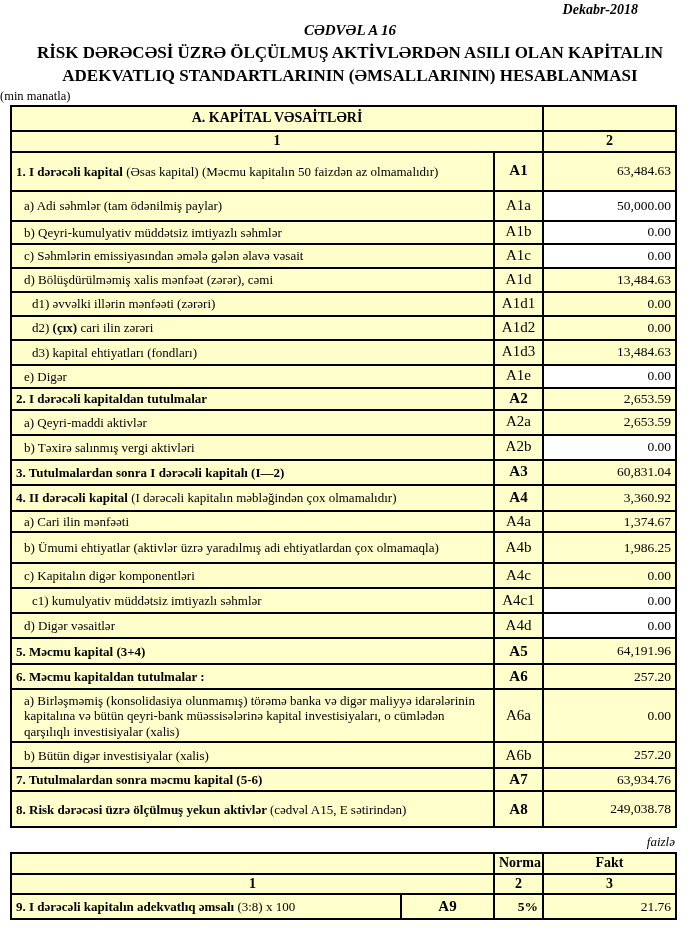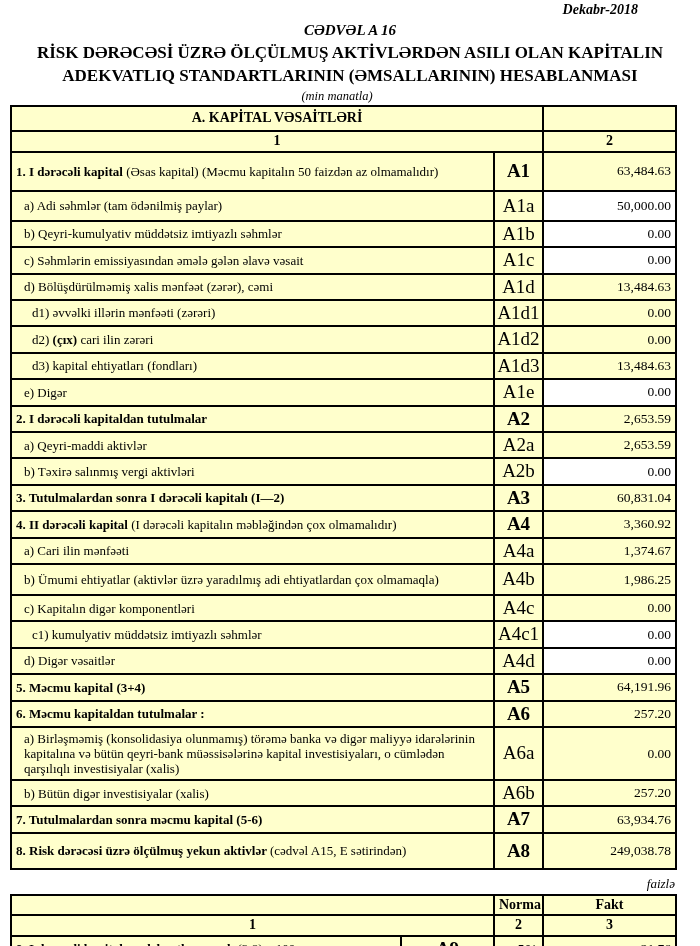--- a/index.html
+++ b/index.html
@@ -15,22 +15,22 @@
   }
   .table-no{
     margin-top:22px;text-align:center;
     font-weight:bold;font-size:15px;font-style:italic;
   }
   .main-title{
     margin-top:3px;text-align:center;
     font-weight:bold;font-size:17px;line-height:1.33;
   }
   .unit-note{
-    text-align:center;padding-right:26px;
-    font-style:italic;font-size:12.5px;
+    text-align:left;padding-right:26px;
+    font-size:12.5px;
     margin-top:2px;margin-bottom:1px;
   }
   .unit-note2{
     text-align:right;padding-right:25px;
     font-style:italic;font-size:13px;
     margin-top:6px;margin-bottom:2px;
   }
   table{
     border-collapse:collapse;table-layout:fixed;
     margin-left:10px;width:665px;
@@ -41,21 +41,21 @@
     vertical-align:middle;
     font-size:13px;line-height:1.18;
     padding:1px 4px;
     overflow:hidden;
   }
   td.white{background:#ffffff;}
   td.ch{text-align:center;font-weight:bold;font-size:14px;}
   td.lbl{padding-left:4px;}
   td.ind1{padding-left:12px;}
   td.ind2{padding-left:20px;}
-  td.code{text-align:center;font-size:19px;padding:1px 2px;}
+  td.code{text-align:center;font-size:15px;padding:1px 2px;}
   td.code.b{font-weight:bold;}
   td.val{text-align:right;font-size:13.5px;padding-right:4px;}
   td.val.b{font-weight:bold;}
   .bold{font-weight:bold;}
 </style>
 </head>
 <body>
 
 <div class="period">Dekabr-2018</div>
 

